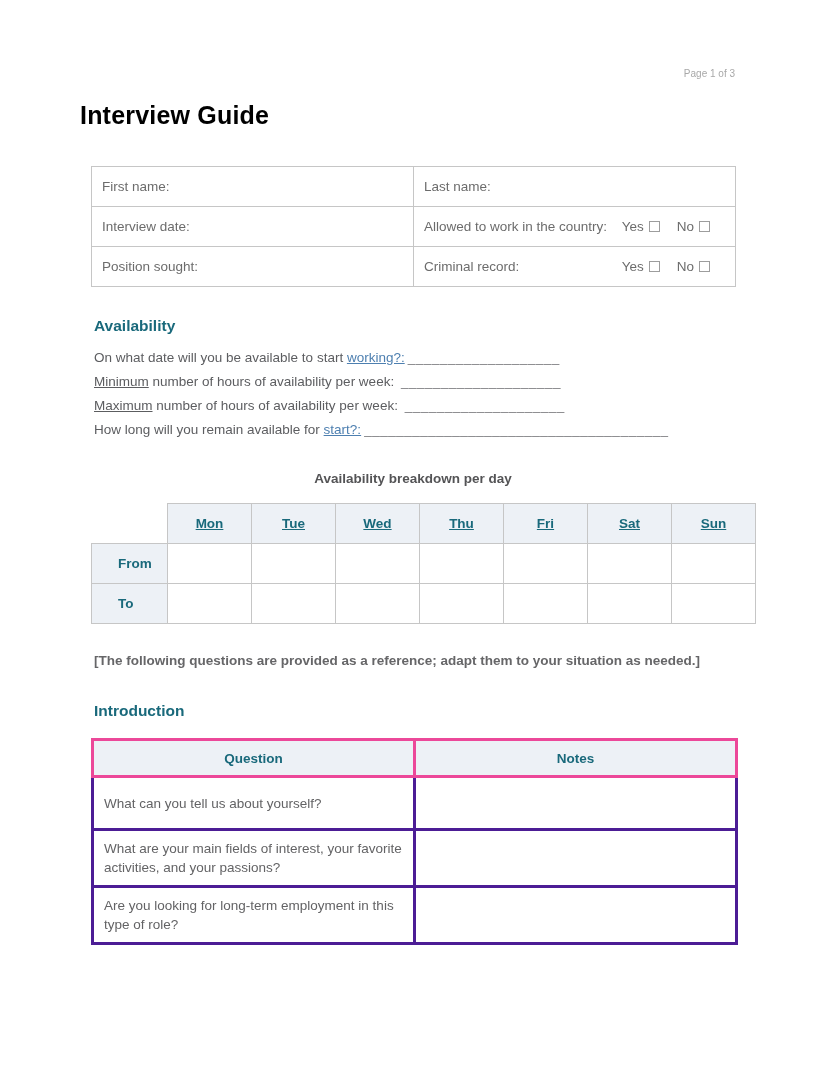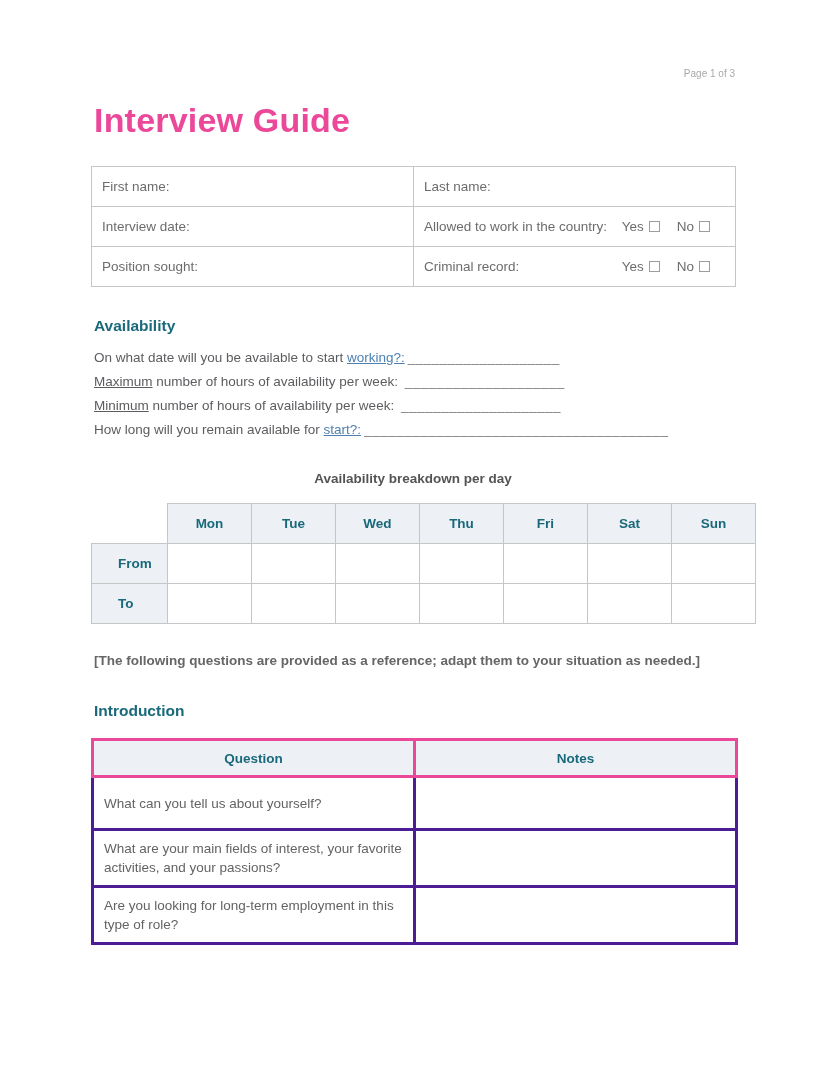--- a/index.html
+++ b/index.html
@@ -18,25 +18,25 @@
   .page-number {
     position: absolute;
     top: 46px;
     right: 94px;
     font-size: 10px;
     color: #a8a8a8;
     margin-top: 22px;
   }
   .doc-title {
     position: absolute;
-    left: 94px;
+    left: 80px;
     top: 101px;
-    font-size: 34px;
-    font-weight: bold;
-    color: #ec4899;
+    font-size: 25px;
+    font-weight: bold;
+    color: #000000;
     letter-spacing: 0.2px;
   }
   
   table { border-collapse: collapse; table-layout: fixed; }
   .info-table {
     position: absolute;
     left: 91px;
     top: 166px;
     width: 644px;
   }
@@ -125,21 +125,21 @@
   }
   .schedule-table .corner {
     border: none;
     background: #ffffff;
   }
   .schedule-table th {
     background: #edf1f6;
     color: #19697b;
     font-weight: bold;
   }
-  .schedule-table .day-col { width: 84px; text-align: center; }
+  .schedule-table .day-col { width: 84px; text-align: center; text-decoration: underline; }
   .schedule-table .label-col {
     width: 76px;
     text-align: left;
     padding-left: 26px;
   }
   .schedule-table td.fill-cell { background: #ffffff; }
   
   .ref-note {
     position: absolute;
     left: 94px;
@@ -240,24 +240,24 @@
   </tbody>
     </table>
 
   <h2 class="section-heading availability-heading">Availability</h2>
 
   <div class="availability-lines">
     <div>
       <span>On what date will you be available to start </span><span class="blue-link">working?:</span><span class="blank">___________________</span>
     </div>
     <div>
-      <span class="u">Maximum</span><span> number of hours of availability per week: </span><span class="blank">____________________</span>
+      <span class="u">Minimum</span><span> number of hours of availability per week: </span><span class="blank">____________________</span>
     </div>
     <div>
-      <span class="u">Minimum</span><span> number of hours of availability per week: </span><span class="blank">____________________</span>
+      <span class="u">Maximum</span><span> number of hours of availability per week: </span><span class="blank">____________________</span>
     </div>
     <div>
       <span>How long will you remain available for </span><span class="blue-link">start?:</span><span class="blank">______________________________________</span>
     </div>
   </div>
 
   <div class="schedule-title">Availability breakdown per day</div>
 
   <table class="schedule-table">
     <tbody>

